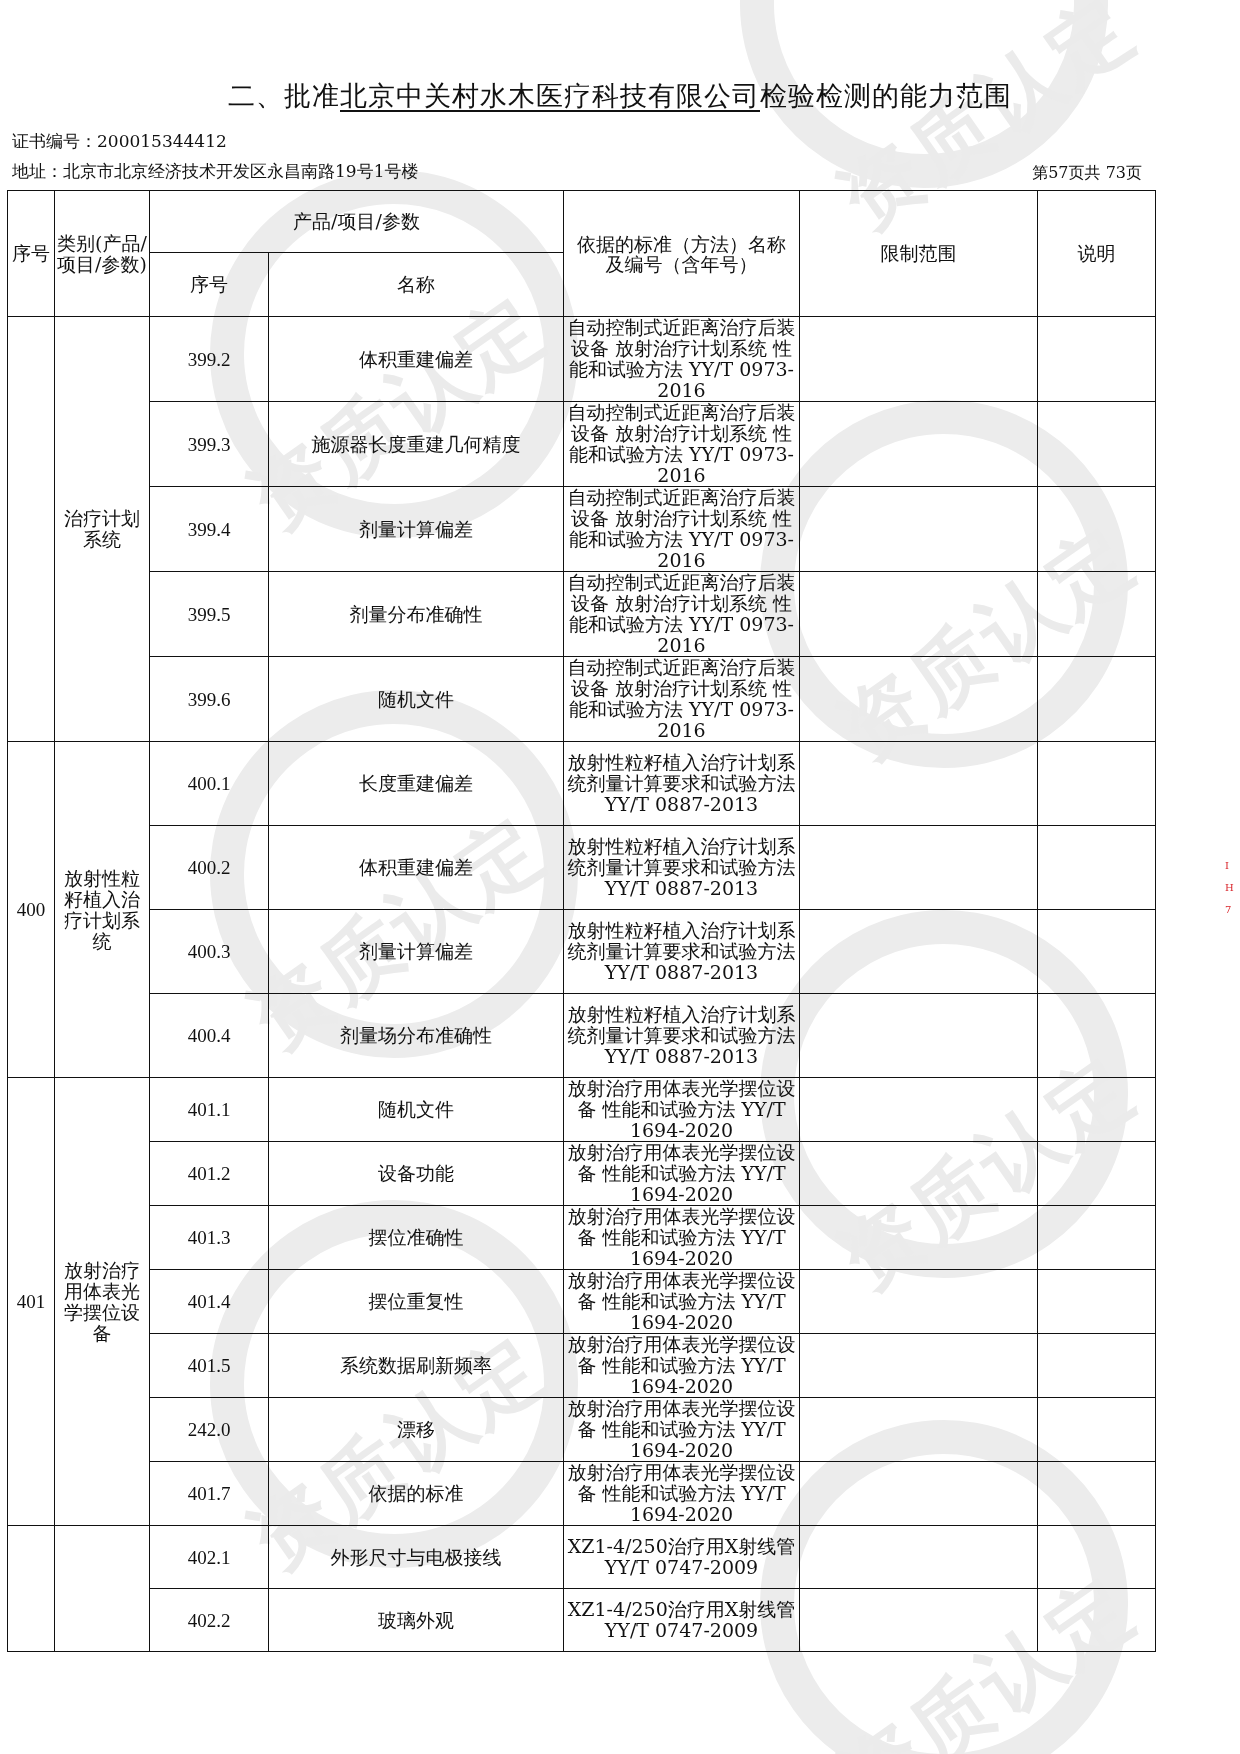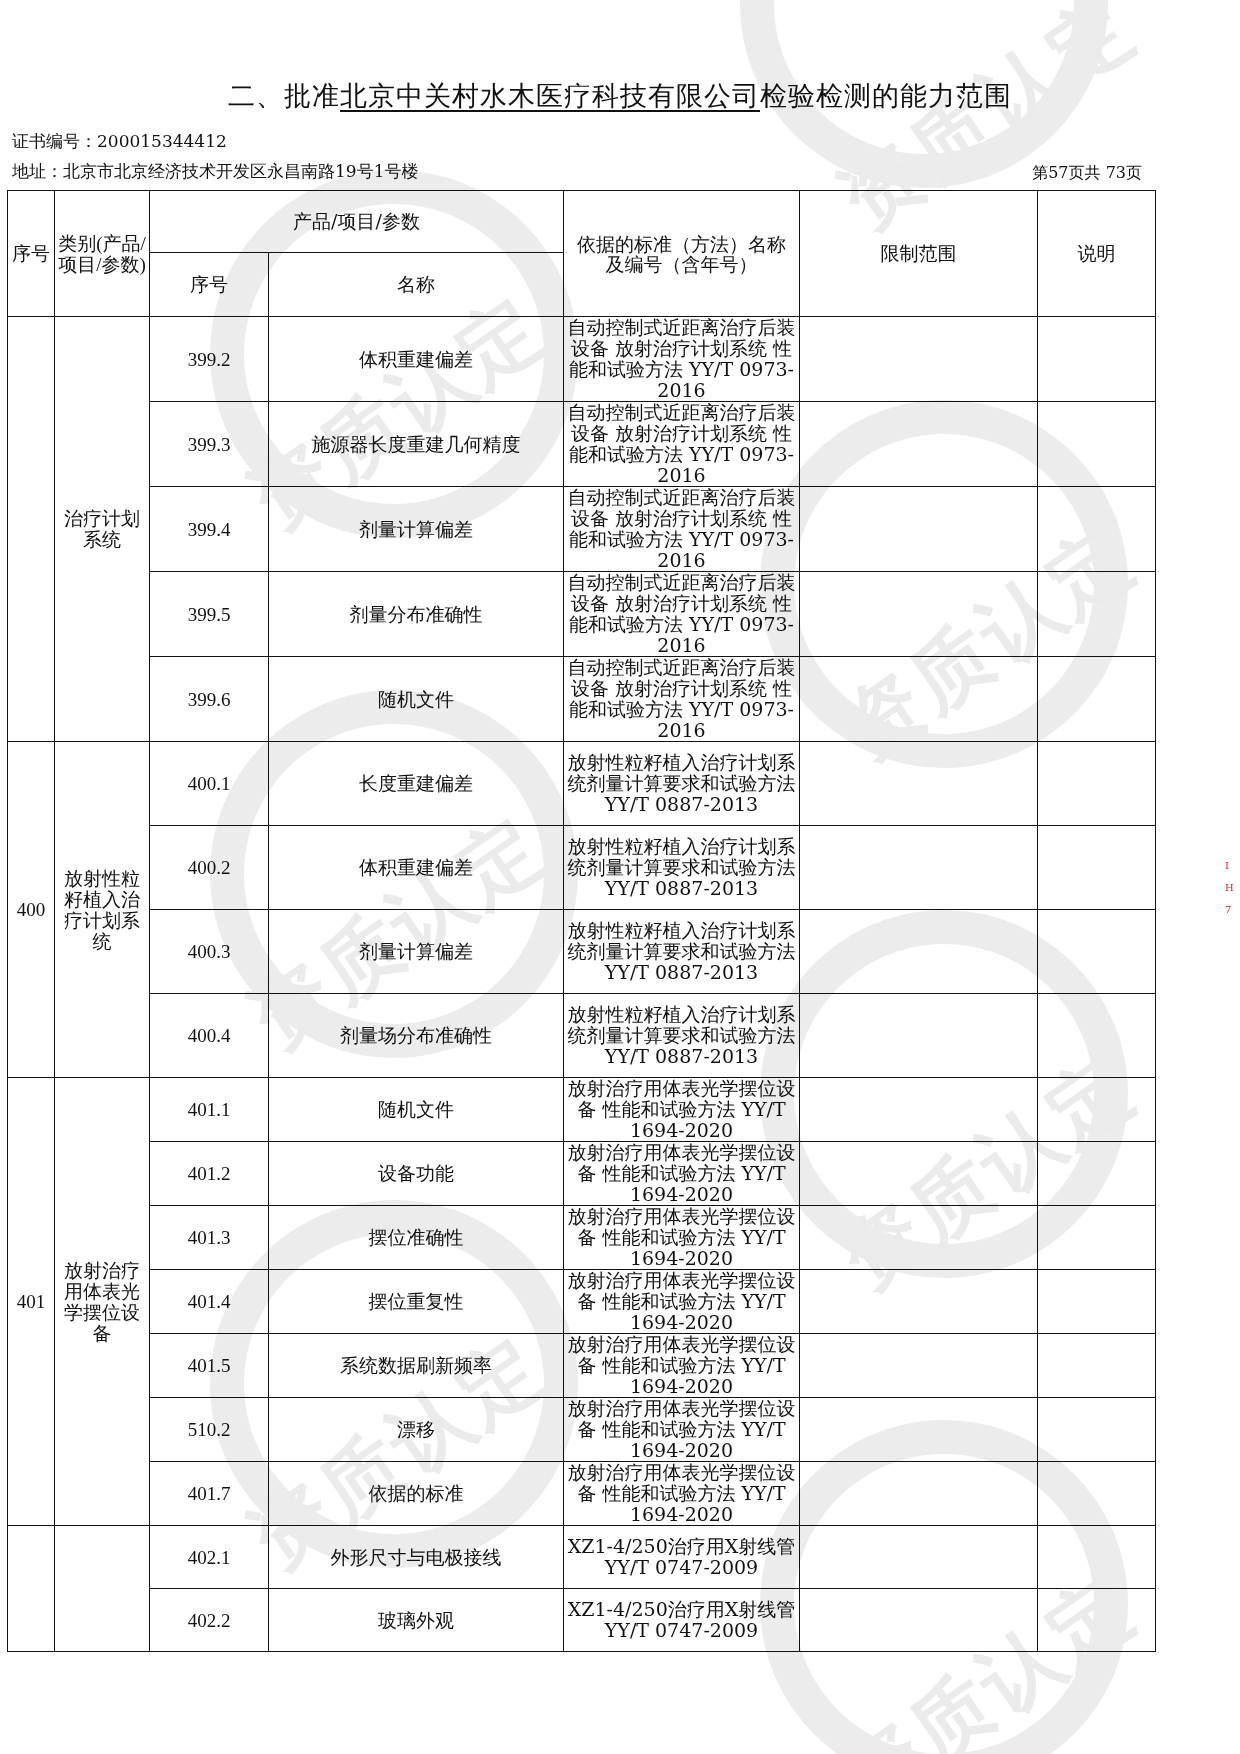--- a/index.html
+++ b/index.html
@@ -8,21 +8,21 @@
   .wm { position: absolute; pointer-events: none; z-index: 0; }
   .wm-ring { border: 34px solid #ececec; border-radius: 50%; width: 300px; height: 300px; transform: rotate(-35deg); }
   .wm-text { font-family: "DejaVu Sans", sans-serif; font-weight: bold; color: #ebebeb; font-size: 80px; transform: rotate(-35deg); letter-spacing: 4px; }
   .title { position: absolute; left: 0; width: 1240px; top: 78px; text-align: center; font-size: 27px; letter-spacing: 1px; z-index: 1; }
   .title .u { text-decoration: underline; text-underline-offset: 5px; }
   .meta { position: absolute; left: 12px; font-size: 17px; z-index: 1; }
   .page-no { position: absolute; right: 98px; top: 163px; font-size: 16px; z-index: 1; margin-left: 24px; }
   table.cap { position: absolute; left: 7px; top: 190px; border-collapse: collapse; z-index: 1; table-layout: fixed; }
   table.cap td, table.cap th { border: 1.5px solid #111; font-weight: normal; text-align: center; vertical-align: middle; padding: 0 2px; font-size: 19px; line-height: 21px; }
   .std { font-size: 19px; line-height: 19px; overflow: hidden; }
-  .cat { font-size: 19px; line-height: 20px; font-family: Liberation Serif, serif; }
+  .cat { font-size: 19px; line-height: 20px; }
   .num { font-family: "Liberation Serif", serif; font-size: 19px; }
   .stamp { position: absolute; left: 1200px; top: 845px; width: 60px; height: 80px; border: 3px solid #d9242a; border-radius: 50%; border-left-color: transparent; border-top-color: transparent; border-bottom-color: transparent; z-index: 1; }
   .stamp span { position: absolute; left: 22px; color: #d9242a; font-size: 10px; }
 </style>
 </head>
 <body>
 
 <div class="wm wm-ring" style="left:740px; top:-180px;"></div>
 <div class="wm wm-text" style="left:820px; top:60px;">资质认定</div>
 <div class="wm wm-ring" style="left:210px; top:170px;"></div>
@@ -185,21 +185,21 @@
       <td></td>
     </tr>
     <tr style="height:63px">
       <td class="num">401.5</td>
       <td>系统数据刷新频率</td>
       <td class="std">放射治疗用体表光学摆位设备 性能和试验方法 YY/T 1694-2020</td>
       <td></td>
       <td></td>
     </tr>
     <tr style="height:63px">
-      <td class="num">510.2</td>
+      <td class="num">242.0</td>
       <td>漂移</td>
       <td class="std">放射治疗用体表光学摆位设备 性能和试验方法 YY/T 1694-2020</td>
       <td></td>
       <td></td>
     </tr>
     <tr style="height:63px">
       <td class="num">401.7</td>
       <td>依据的标准</td>
       <td class="std">放射治疗用体表光学摆位设备 性能和试验方法 YY/T 1694-2020</td>
       <td></td>

